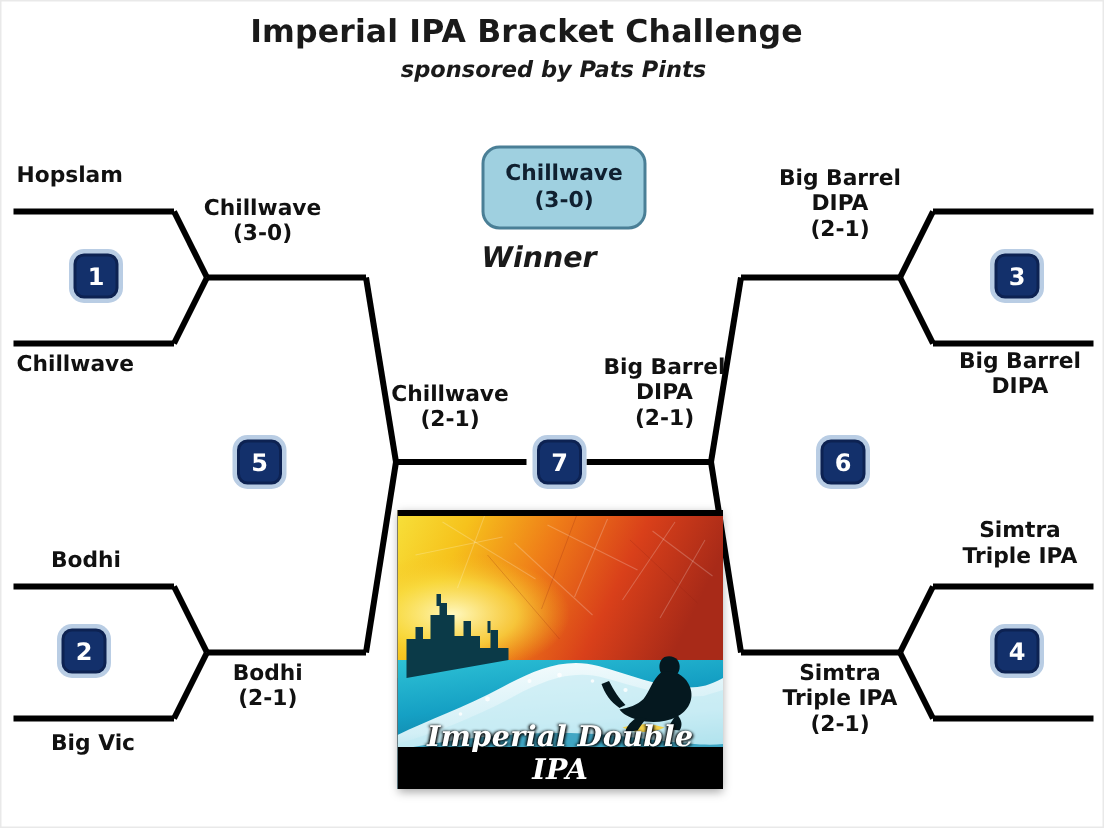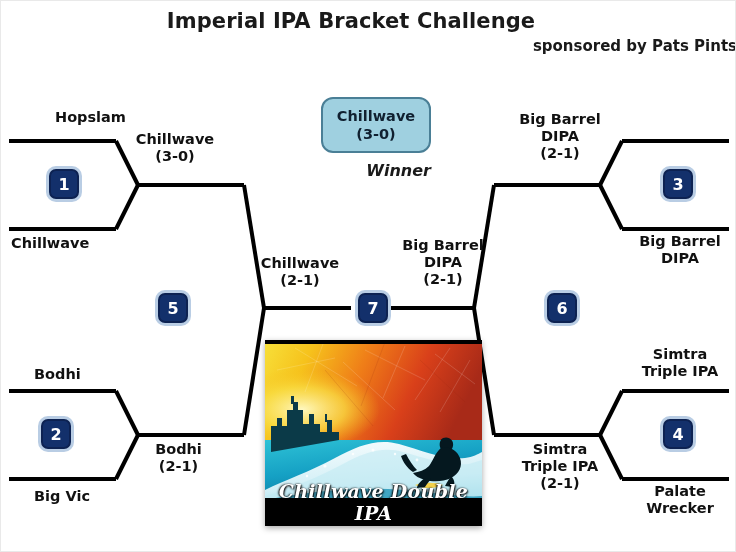--- a/index.html
+++ b/index.html
@@ -30,22 +30,23 @@
     font-size: 21px;
     font-weight: bold;
     color: #1a1a1a;
     letter-spacing: 0.1px;
   }
   .subtitle {
     position: absolute;
     left: 0;
     top: 36px;
     width: 736px;
-    text-align: right;
+    text-align: center;
     font-size: 15px;
+    font-style: italic;
     font-weight: bold;
     color: #1a1a1a;
   }
 
   
   #lines {
     position: absolute;
     left: 0;
     top: 0;
     width: 736px;
@@ -100,22 +101,22 @@
     font-size: 14.5px;
     font-weight: bold;
     color: #102030;
     line-height: 1.25;
   }
   .winner-caption {
     position: absolute;
     left: 320px;
     top: 160px;
     width: 110px;
-    text-align: right;
-    font-size: 16px;
+    text-align: left;
+    font-size: 19px;
     font-style: italic;
     font-weight: bold;
     color: #1a1a1a;
   }
 
   
   .label-art {
     position: absolute;
     left: 264px;
     top: 339px;
@@ -181,39 +182,37 @@
 
       <line x1="599" y1="184" x2="493" y2="184"></line>
       <line x1="599" y1="434" x2="493" y2="434"></line>
       <line x1="493" y1="184" x2="473" y2="307"></line>
       <line x1="493" y1="434" x2="473" y2="307"></line>
 
       <line x1="473" y1="307" x2="390" y2="307"></line>
     </g>
   </svg>
 
-  <div class="lbl l" style="left:10px; top:108px;margin-left:44px;">Hopslam</div>
+  <div class="lbl l" style="left:10px; top:108px;">Hopslam</div>
   <div class="lbl l" style="left:10px; top:234px;">Chillwave</div>
   <div class="lbl l" style="left:33px; top:365px;">Bodhi</div>
   <div class="lbl l" style="left:33px; top:487px;text-align:center;">Big Vic</div>
 
   <div class="lbl c" style="left:118px; top:130px; width:112px;">Chillwave
 (3-0)</div>
   <div class="lbl c" style="left:125px; top:440px; width:105px;">Bodhi
 (2-1)</div>
 
   <div class="lbl c" style="left:240px; top:254px; width:118px;">Chillwave
 (2-1)</div>
 
   <div class="lbl c" style="left:622px; top:232px; width:114px;">Big Barrel
 DIPA</div>
   <div class="lbl c" style="left:622px; top:345px; width:114px;">Simtra
 Triple IPA</div>
-  <div class="lbl c" style="left:622px; top:482px; width:114px;">Palate
-Wrecker</div>
 
   <div class="lbl c" style="left:504px; top:110px; width:110px;">Big Barrel
 DIPA
 (2-1)</div>
   <div class="lbl c" style="left:504px; top:440px; width:110px;">Simtra
 Triple IPA
 (2-1)</div>
 
   <div class="lbl c" style="left:388px; top:236px; width:108px;">Big Barrel
 DIPA
@@ -324,16 +323,16 @@
                  C178 142 168 142 160 140 C154 138 150 136 148 133
                  C154 132 160 130 164 126 C168 121 170 113 176 108 Z"></path>
         <path d="M160 138 C154 142 152 146 152 148 L160 147 C162 144 164 141 166 139 Z"></path>
         <path d="M186 136 C190 140 190 144 188 147 L180 146 C182 142 184 139 186 136 Z"></path>
         <path d="M148 132 C142 128 138 122 136 116 L141 114 C144 120 148 126 152 130 Z"></path>
       </g>
 
       <rect x="0" y="158" width="217" height="28" fill="#000000"></rect>
       <rect x="0" y="0" width="217" height="4" fill="#000000"></rect>
     </svg>
-    <div class="art-caption">Chillwave Double IPA</div>
+    <div class="art-caption">Imperial Double IPA</div>
   </div>
 
 </div>
 
 </body></html>

